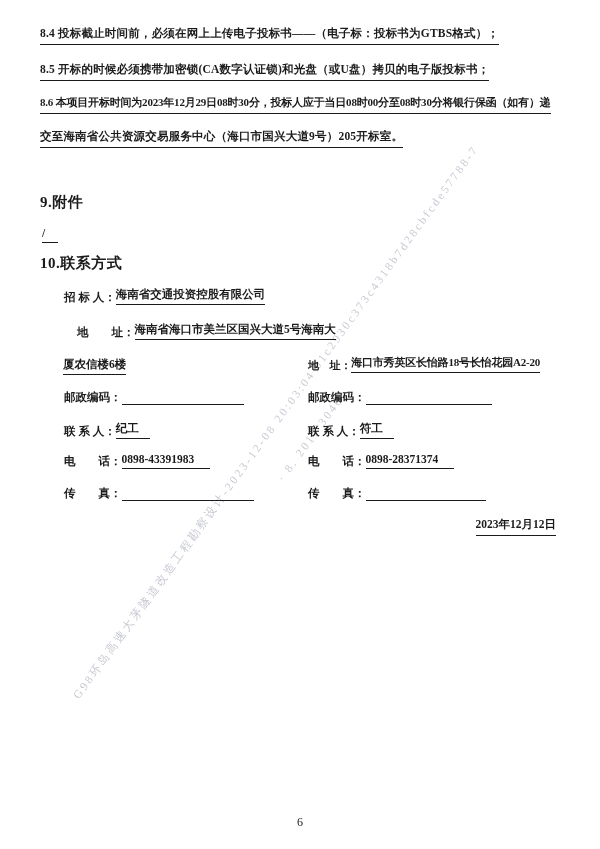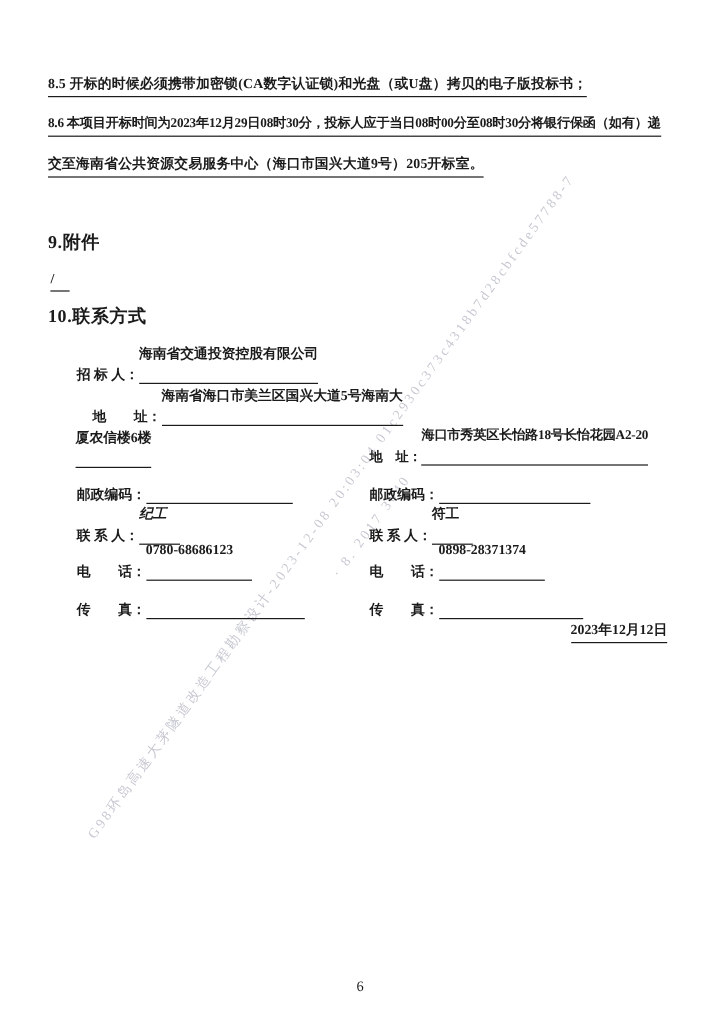--- a/index.html
+++ b/index.html
@@ -13,21 +13,21 @@
     color:#1b1b1b;
     overflow:hidden;
   }
   .abs { position:absolute; }
   .clause { font-size:11.5px; white-space:nowrap; letter-spacing:0.2px; }
   .tight { font-size:11px; letter-spacing:-0.2px;text-align:right; }
   .u { border-bottom:1.4px solid #1b1b1b; padding-bottom:3px; }
   .h  { font-size:15px; letter-spacing:0.5px; }
   .row { font-size:11.5px; white-space:nowrap; }
   .lab { display:inline-block; }
-  .val { display:inline-block; border-bottom:1.4px solid #1b1b1b; padding-bottom:17px; min-height:13px; vertical-align:bottom; }
+  .val { display:inline-block; border-bottom:1.4px solid #1b1b1b; padding-bottom:2px; min-height:13px; vertical-align:bottom; }
   .wm {
     position:absolute;
     z-index:0;
     color:#9397a8;
     opacity:0.52;
     font-size:11.5px;
     letter-spacing:2.5px;
     white-space:nowrap;
     transform:rotate(-54deg);
     transform-origin:0 50%;
@@ -41,20 +41,21 @@
 </head>
 <body>
 
 <div class="page" style="color: rgb(27, 27, 27);">
 
   <div class="wm" style="left: 76px; top: 690px; color: rgb(147, 151, 168);">G98环岛高速大茅隧道改造工程勘察设计-2023-12-08 20:03:04 01c2930c373c4318b7d28cbfcde57788-7</div>
   <div class="wm" style="left: 280px; top: 474px; color: rgb(147, 151, 168);">· 8. 2017 3040</div>
 
   <div class="content">
 
+    <div class="abs clause u" style="left:40px; top:26px;">8.4 投标截止时间前，必须在网上上传电子投标书——（电子标：投标书为GTBS格式）；</div>
 
     <div class="abs clause u" style="left:40px; top:62px;">8.5 开标的时候必须携带加密锁(CA数字认证锁)和光盘（或U盘）拷贝的电子版投标书；</div>
 
     <div class="abs clause tight u" style="left:40px; top:95px;">8.6 本项目开标时间为2023年12月29日08时30分，投标人应于当日08时00分至08时30分将银行保函（如有）递</div>
 
     <div class="abs clause u" style="left:40px; top:129px;">交至海南省公共资源交易服务中心（海口市国兴大道9号）205开标室。</div>
 
 
     <div class="abs h" style="left:40px; top:193px;">9.附件</div>
 
@@ -77,28 +78,28 @@
     </div>
 
     <div class="abs row" style="left:64px; top:389px;">
       <span class="lab">邮政编码：</span><span class="val" style="min-width:122px;"></span>
     </div>
     <div class="abs row" style="left:308px; top:389px;">
       <span class="lab">邮政编码：</span><span class="val" style="min-width:126px;"></span>
     </div>
 
     <div class="abs row" style="left:64px; top:421px;">
-      <span class="lab">联 系 人：</span><span class="val" style="min-width:34px;font-style:italic;">纪工</span>
+      <span class="lab">联 系 人：</span><span class="val" style="min-width:34px;">纪工</span>
     </div>
     <div class="abs row" style="left:308px; top:421px;">
       <span class="lab">联 系 人：</span><span class="val" style="min-width:34px;">符工</span>
     </div>
 
     <div class="abs row" style="left:64px; top:453px;">
-      <span class="lab">电　　话：</span><span class="val" style="min-width:88px;">0780-68686123</span>
+      <span class="lab">电　　话：</span><span class="val" style="min-width:88px;">0898-43391983</span>
     </div>
     <div class="abs row" style="left:308px; top:453px;">
       <span class="lab">电　　话：</span><span class="val" style="min-width:88px;">0898-28371374</span>
     </div>
 
     <div class="abs row" style="left:64px; top:485px;">
       <span class="lab">传　　真：</span><span class="val" style="min-width:132px;"></span>
     </div>
     <div class="abs row" style="left:308px; top:485px;">
       <span class="lab">传　　真：</span><span class="val" style="min-width:120px;"></span>

